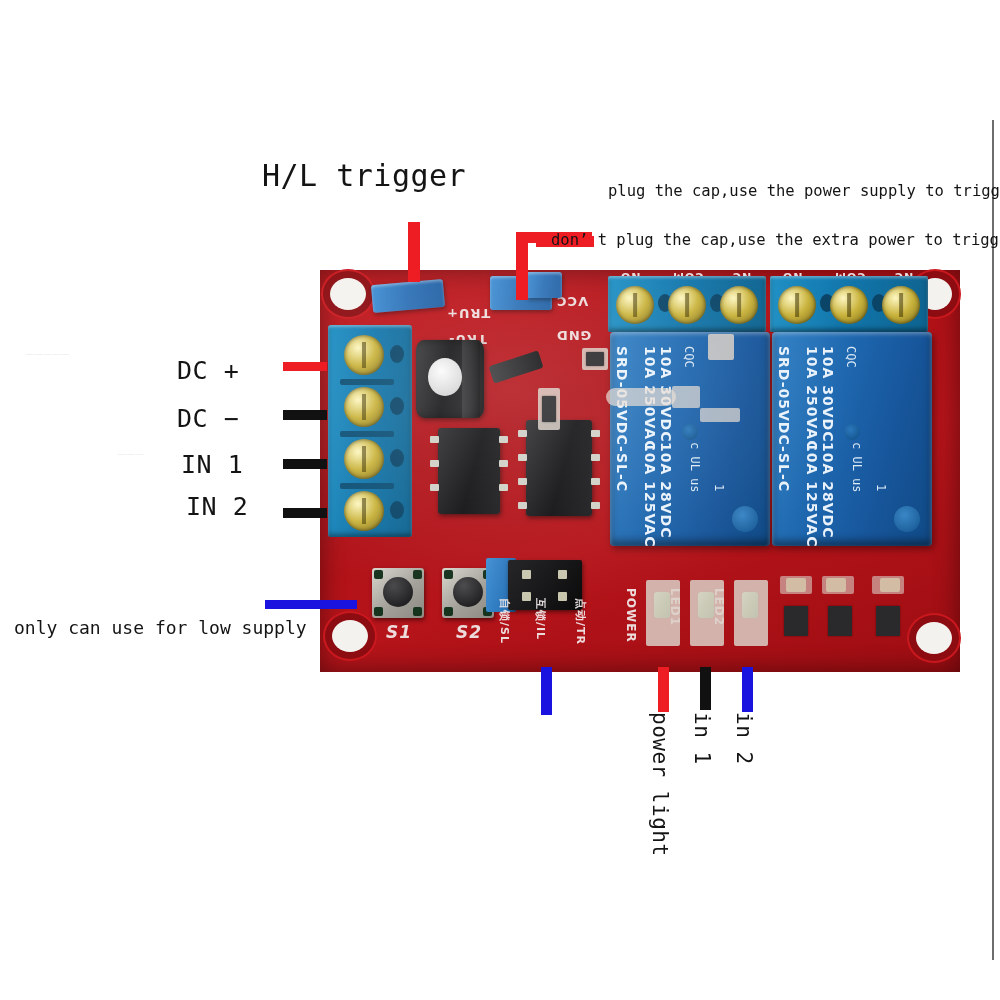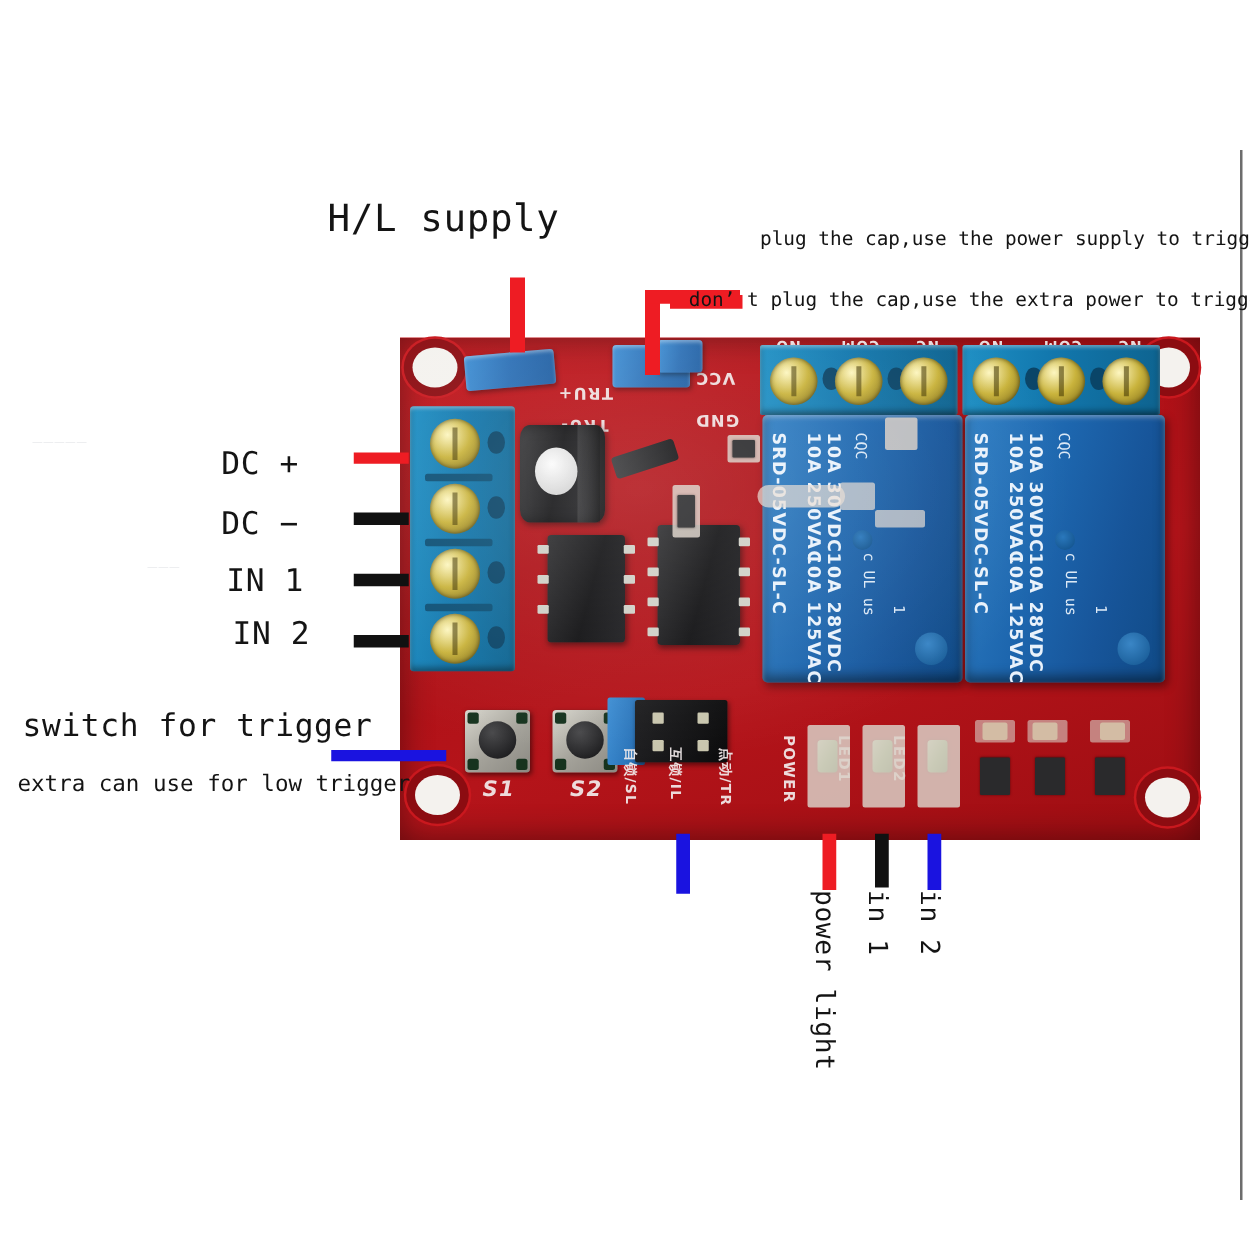--- a/index.html
+++ b/index.html
@@ -313,31 +313,30 @@
   <div class="ln ln-blk" style="left:283px;top:459px;width:44px;height:10px;"></div>
   <div class="ln ln-blk" style="left:283px;top:508px;width:44px;height:10px;"></div>
 
   <div class="ln ln-blue" style="left:265px;top:600px;width:92px;height:9px;"></div>
 
   <div class="ln ln-blue" style="left:541px;top:667px;width:11px;height:48px;"></div>
   <div class="ln ln-red" style="left:658px;top:667px;width:11px;height:45px;"></div>
   <div class="ln ln-blk" style="left:700px;top:667px;width:11px;height:43px;"></div>
   <div class="ln ln-blue" style="left:742px;top:667px;width:11px;height:45px;"></div>
 
-  <div class="lbl lbl-big" style="left:262px;top:158px;">H/L supply</div>
+  <div class="lbl lbl-big" style="left:262px;top:158px;">H/L trigger</div>
 
   <div class="lbl lbl-sm" style="left:608px;top:182px;">plug the cap,use the power supply to trigger</div>
   <div class="lbl lbl-sm" style="left:551px;top:231px;">don’ t plug the cap,use the extra power to trigger</div>
 
   <div class="lbl lbl-med" style="left:177px;top:356px;">DC +</div>
   <div class="lbl lbl-med" style="left:177px;top:404px;">DC −</div>
   <div class="lbl lbl-med" style="left:181px;top:450px;">IN 1</div>
   <div class="lbl lbl-med" style="left:186px;top:492px;">IN 2</div>
 
-  <div class="lbl lbl-med" style="left:18px;top:566px;">switch for trigger</div>
-  <div class="lbl lbl-sm" style="left:14px;top:617px;font-size:18px;">extra can use for low trigger</div>
+  <div class="lbl lbl-sm" style="left:14px;top:617px;font-size:18px;">only can use for low supply</div>
 
 
   <div class="lbl lbl-bot vert" style="left:672px;top:712px;">power light</div>
   <div class="lbl lbl-bot vert" style="left:714px;top:712px;">in 1</div>
   <div class="lbl lbl-bot vert" style="left:756px;top:712px;">in 2</div>
 
 </div>
 
 </body></html>

